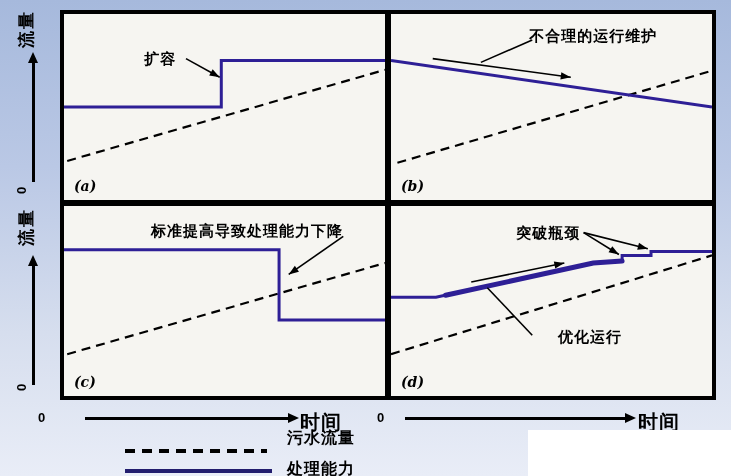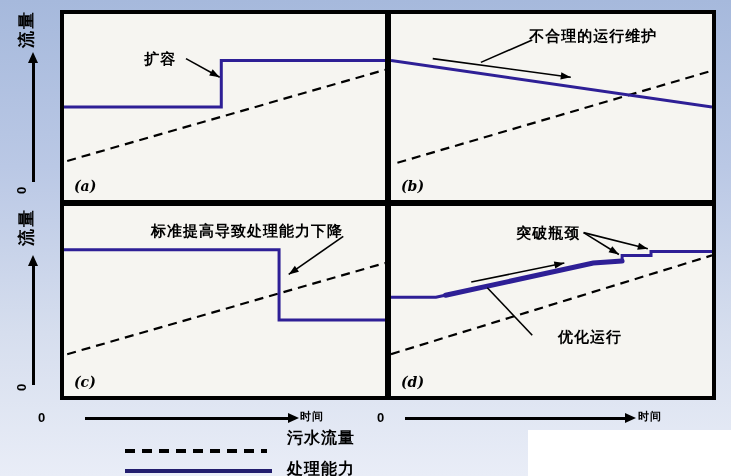--- a/index.html
+++ b/index.html
@@ -50,21 +50,21 @@
   .yz-bot{left:18px;top:380px;}
   .xz{transform:none;}
   .xz-c{left:38px;top:410px;}
   .xz-d{left:377px;top:410px;}
   .h-shaft{position:absolute;height:3px;background:#000;top:417px;}
   .hs-c{left:85px;width:205px;}
   .hs-d{left:405px;width:222px;}
   .h-head{position:absolute;width:0;height:0;border-top:5.5px solid transparent;border-bottom:5.5px solid transparent;border-left:11px solid #000;top:413px;}
   .hh-c{left:288px;}
   .hh-d{left:625px;}
-  .xaxis-label{position:absolute;top:409px;font-size:11px;font-weight:bold;color:#000;letter-spacing:1px;text-align:center;}
+  .xaxis-label{position:absolute;top:409px;font-size:20px;font-weight:bold;color:#000;letter-spacing:1px;text-align:center;}
   .xl-c{left:300px;}
   .xl-d{left:638px;}
 
   
   .legend-sample{position:absolute;height:3.5px;}
   .ls-dashed{left:125px;top:449px;width:142px;}
   .ls-solid{left:125px;top:469px;width:147px;}
   .legend-label{position:absolute;font-size:16px;font-weight:bold;color:#000;letter-spacing:1px;}
   .ll-dashed{left:287px;top:428px;}
   .ll-solid{left:287px;top:459px;}

